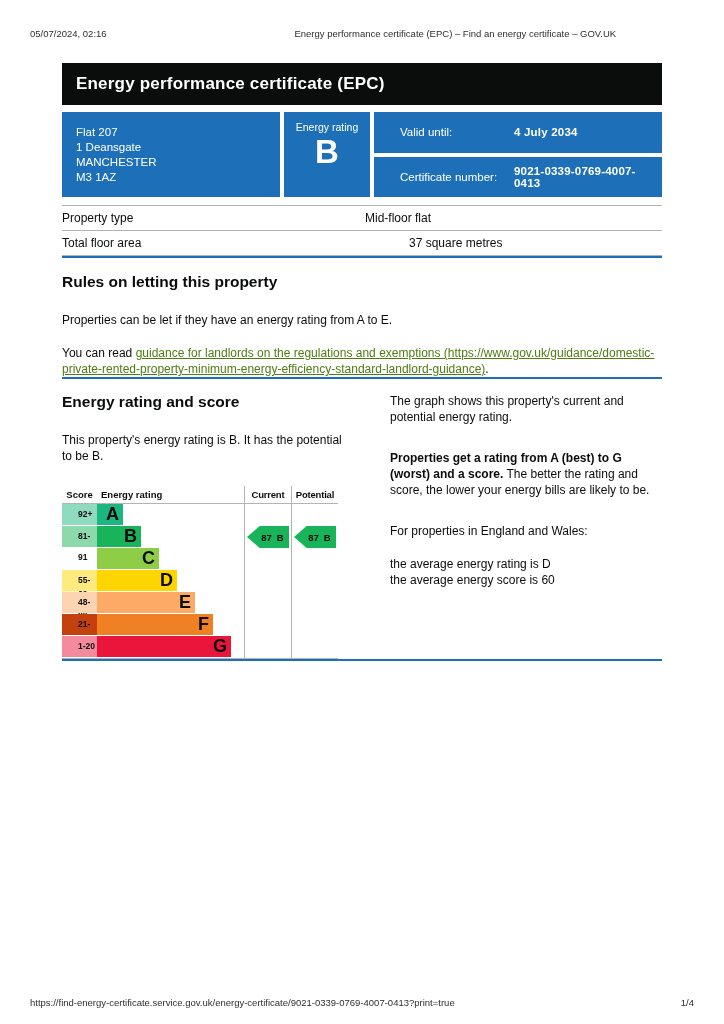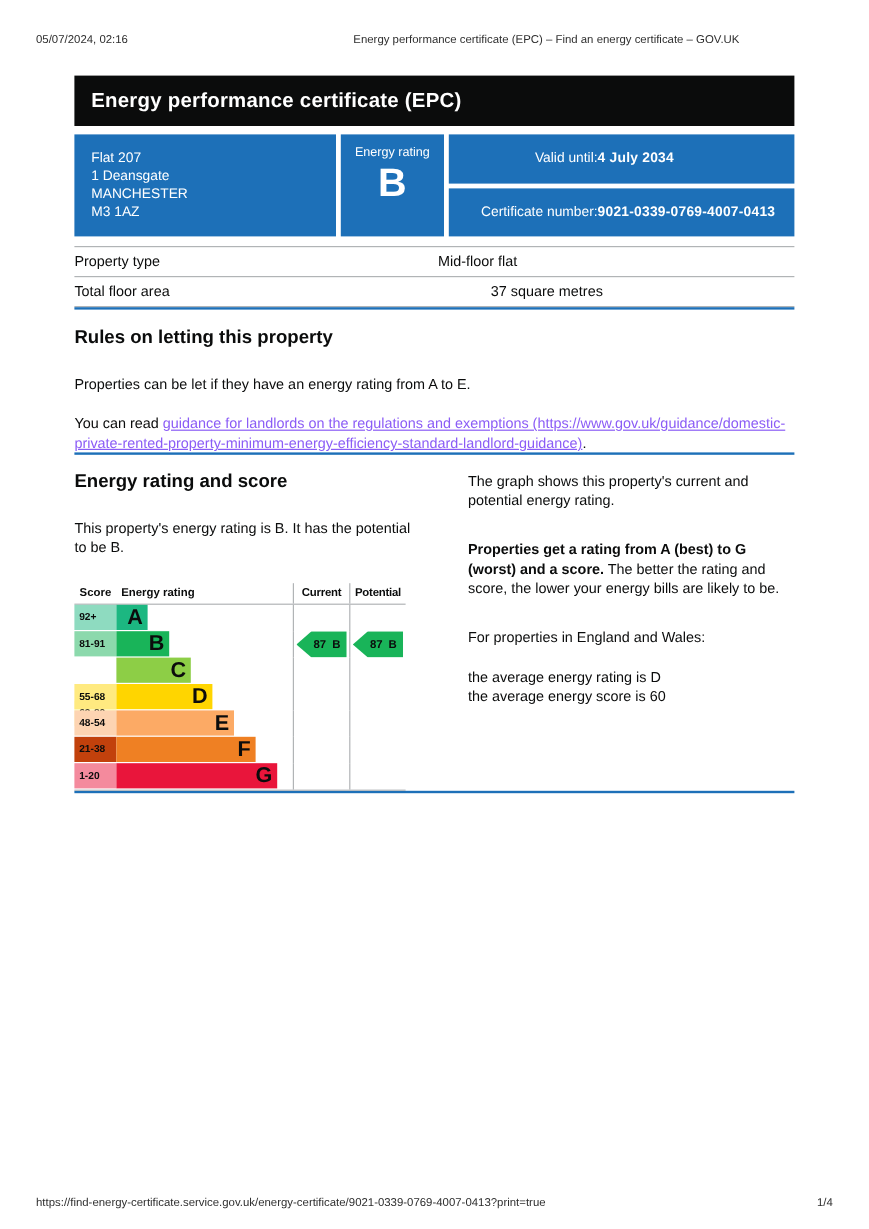--- a/index.html
+++ b/index.html
@@ -19,38 +19,38 @@
   .banner h1{margin:0;font-size:17px;font-weight:bold;letter-spacing:.2px;}
 
   
   .summary{display:flex;gap:4px;margin-top:7px;height:85px;}
   .blue-box{background:#1d70b8;color:#fff;box-sizing:border-box;}
   .addr{width:218px;padding:13px 14px;font-size:11.5px;line-height:15px;}
   .rating-box{width:86px;text-align:center;padding-top:9px;}
   .rating-label{font-size:10.5px;}
   .rating-value{font-size:33px;font-weight:bold;line-height:35px;margin-top:1px;}
   .meta{flex:1;display:flex;flex-direction:column;gap:4px;}
-  .meta-row{flex:1;display:flex;align-items:center;padding-left:10px;font-size:11.5px;text-align:right;}
+  .meta-row{flex:1;display:flex;align-items:center;padding-left:26px;font-size:11.5px;}
   .meta-label{width:114px;}
   .meta-value{font-weight:bold;letter-spacing:.2px;}
 
   
   .ptable{margin-top:8px;}
   .prow{display:flex;align-items:center;height:24px;border-top:1px solid #b1b4b6;font-size:12px;}
   .prow:last-child{border-bottom:1px solid #b1b4b6;gap:44px;}
   .plabel{width:303px;}
 
   hr.blue{border:none;border-top:2px solid #1d70b8;margin:0;}
   .hr1{margin-top:12px;}
   .hr2{margin-top:29px;}
   .hr3{margin-top:16px;}
 
   h2{margin:0;font-size:15.5px;font-weight:bold;}
   p{margin:0;font-size:12px;line-height:16px;}
-  a{color:#8b5cf6;text-decoration:underline;}
+  a{color:#4d7c0f;text-decoration:underline;}
   .rules-heading{margin-top:15px;}
   .rules-p1{margin-top:21px;}
   .rules-p2{margin-top:17px;width:600px;overflow-wrap:anywhere;}
 
   
   .cols{display:flex;margin-top:14px;}
   .col-left{width:300px;}
   .col-right{width:272px;margin-left:28px;}
   .left-para{margin-top:21px;width:290px;}
   .left-link-p{margin-top:26px;width:272px;}
@@ -61,21 +61,21 @@
 
   
   .chart{margin-top:22px;width:276px;border-bottom:1px solid #b1b4b6;}
   .chart-header{display:flex;height:17px;border-bottom:1px solid #b1b4b6;font-size:9.5px;font-weight:bold;}
   .ch-cell{display:flex;align-items:center;box-sizing:border-box;height:17px;}
   .ch-score{width:35px;justify-content:center;}
   .ch-rating{width:147px;padding-left:4px;}
   .ch-cur,.ch-pot{width:47px;border-left:1px solid #b1b4b6;justify-content:center;letter-spacing:-.2px;}
   .band-row{display:flex;height:22px;}
   .score-cell{width:35px;}
-  .score-fill{height:21px;box-sizing:border-box;padding-left:4px;font-size:8.5px;font-weight:bold;line-height:21px;}
+  .score-fill{height:21px;box-sizing:border-box;padding-left:16px;font-size:8.5px;font-weight:bold;line-height:21px;}
   .bar-area{width:147px;}
   .bar{height:21px;box-sizing:border-box;display:flex;align-items:center;justify-content:flex-end;padding-right:4px;font-size:18px;font-weight:bold;}
   .marker-cell{width:47px;border-left:1px solid #b1b4b6;box-sizing:border-box;display:flex;align-items:center;justify-content:center;}
   .arrow{width:42px;height:22px;box-sizing:border-box;clip-path:polygon(0 50%,30% 0,100% 0,100% 100%,30% 100%);display:flex;align-items:center;justify-content:center;padding-left:9px;gap:5px;font-size:9.5px;font-weight:bold;color:#0b0c0c;}
 </style>
 </head>
 <body>
 
 <div class="sheet">
 

